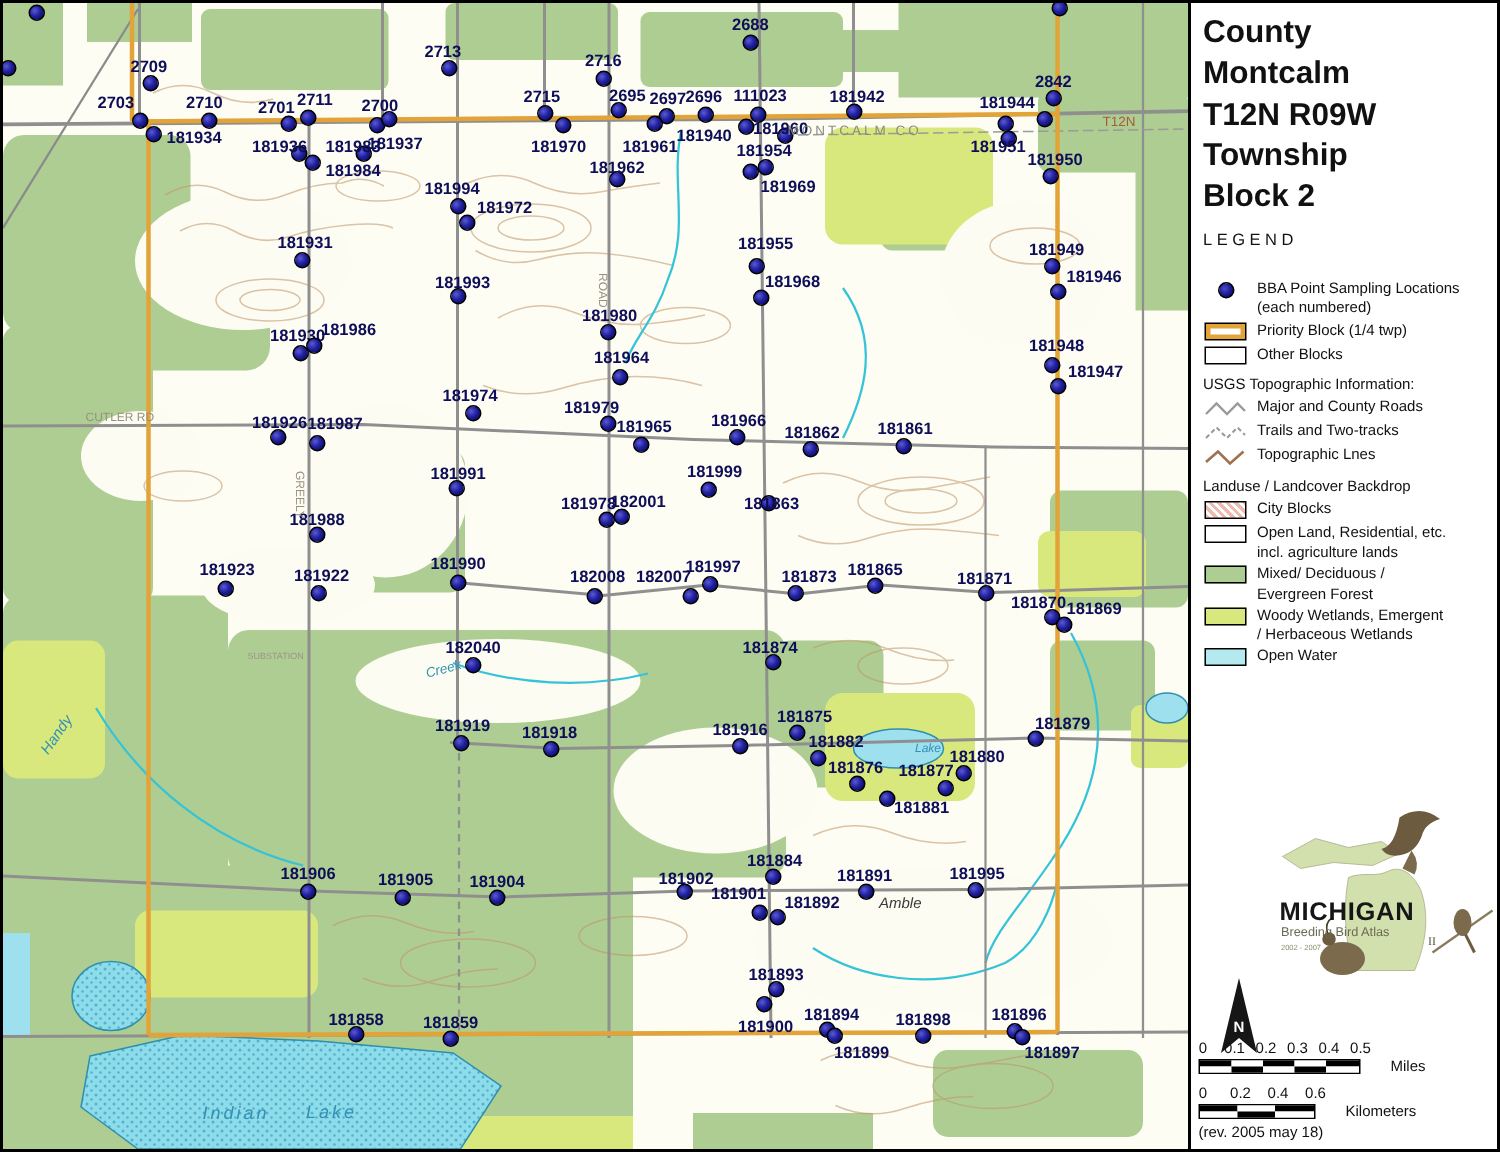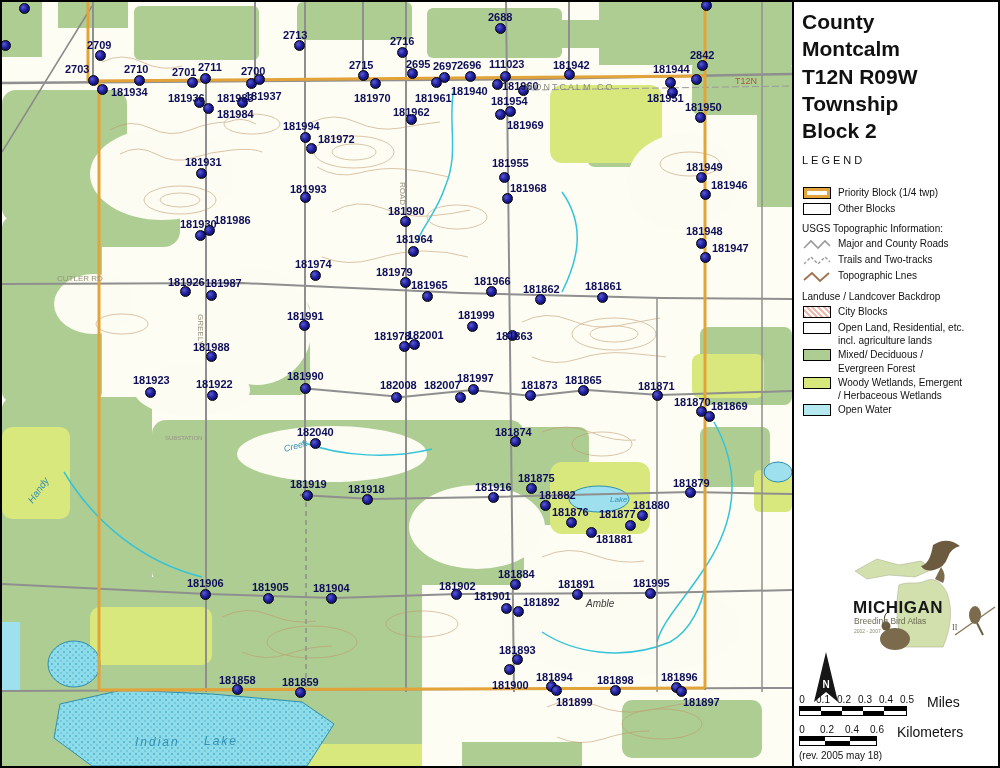--- a/index.html
+++ b/index.html
@@ -29,21 +29,21 @@
   .lhead{margin:8px 0 4px 0;}
   .sub{margin-left:36px;margin-top:-2px;margin-bottom:3px;}
   
   .scale{position:absolute;left:797px;font-size:10px;color:#111;}
   .ticks{position:relative;height:12px;}
   .ticks span{position:absolute;transform:translateX(-50%);}
   .bar{position:relative;border:1px solid #000;height:8px;display:flex;flex-direction:column;box-sizing:content-box;}
   .bar .r{display:flex;height:4px;}
   .bar .c{height:4px;}
   .b{background:#000;} .w{background:#fff;}
-  .unit{position:absolute;top:0px;font-size:14px;}
+  .unit{position:absolute;top:12px;font-size:10px;}
   #revision{position:absolute;left:797px;top:748px;font-size:10px;color:#111;}
   #northarrow{position:absolute;left:806px;top:648px;}
 </style>
 </head>
 <body>
 
 <div id="stage">
 
   <div id="map">
     <svg id="backdrop" width="790" height="764" viewBox="0 0 790 764" xmlns="http://www.w3.org/2000/svg">
@@ -337,21 +337,21 @@
       <div class="plabel" style="left: 516px; top: 476px;">181875</div>
       <div class="dot" title="181882" style="left: 537.5px; top: 497.5px;"></div>
       <div class="plabel" style="left: 537px; top: 493px;">181882</div>
       <div class="dot" title="181876" style="left: 563.5px; top: 514.5px;"></div>
       <div class="plabel" style="left: 550px; top: 510px;">181876</div>
       <div class="dot" title="181877" style="left: 622.5px; top: 517.5px;"></div>
       <div class="plabel" style="left: 597px; top: 512px;">181877</div>
       <div class="dot" title="181880" style="left: 634.5px; top: 507.5px;"></div>
       <div class="plabel" style="left: 631px; top: 503px;">181880</div>
       <div class="dot" title="181879" style="left: 682.5px; top: 484.5px;"></div>
-      <div class="plabel" style="left: 671px; top: 481px;">181879</div>
+      <div class="plabel" style="left: 688px; top: 481px;">181879</div>
       <div class="dot" title="181881" style="left: 583.5px; top: 524.5px;"></div>
       <div class="plabel" style="left: 594px; top: 537px;">181881</div>
       <div class="dot" title="181906" style="left: 197.5px; top: 586.5px;"></div>
       <div class="plabel" style="left: 185px; top: 581px;">181906</div>
       <div class="dot" title="181905" style="left: 260.5px; top: 590.5px;"></div>
       <div class="plabel" style="left: 250px; top: 585px;">181905</div>
       <div class="dot" title="181904" style="left: 323.5px; top: 590.5px;"></div>
       <div class="plabel" style="left: 311px; top: 586px;">181904</div>
       <div class="dot" title="181902" style="left: 448.5px; top: 586.5px;"></div>
       <div class="plabel" style="left: 437px; top: 584px;">181902</div>
@@ -406,20 +406,29 @@
       <div>County</div>
       <div>Montcalm</div>
       <div>T12N R09W</div>
       <div>Township</div>
       <div>Block 2</div>
     </div>
 
     <div id="legend">
       <div id="legend-heading">LEGEND</div>
 
+      <div class="lrow">
+        <span class="lswatch">
+            <span class="ldot"></span>
+          </span>
+        <span>
+          <span>BBA Point Sampling Locations</span><br>
+          <span>(each numbered)</span>
+        </span>
+      </div>
 
       <div class="lrow">
         <span class="lswatch">
             <span class="box priority"></span>
           </span>
         <span>Priority Block (1/4 twp)</span>
       </div>
       <div class="lrow">
         <span class="lswatch">
             <span class="box"></span>

